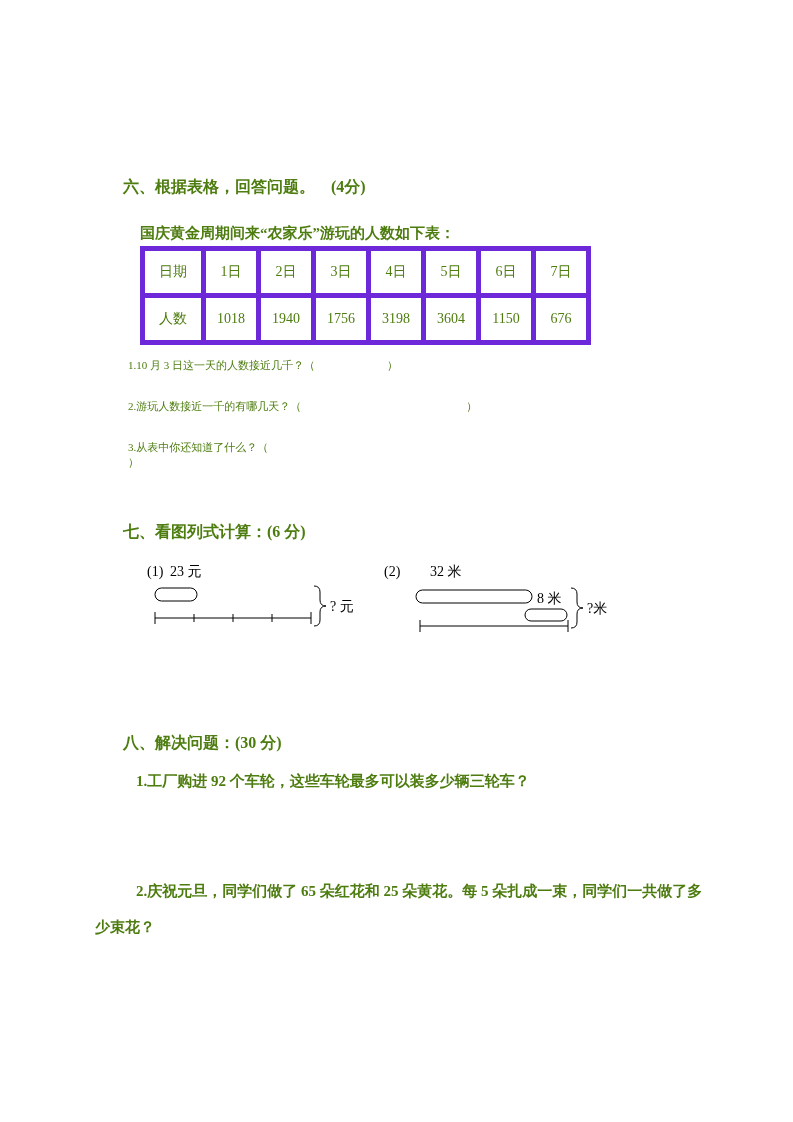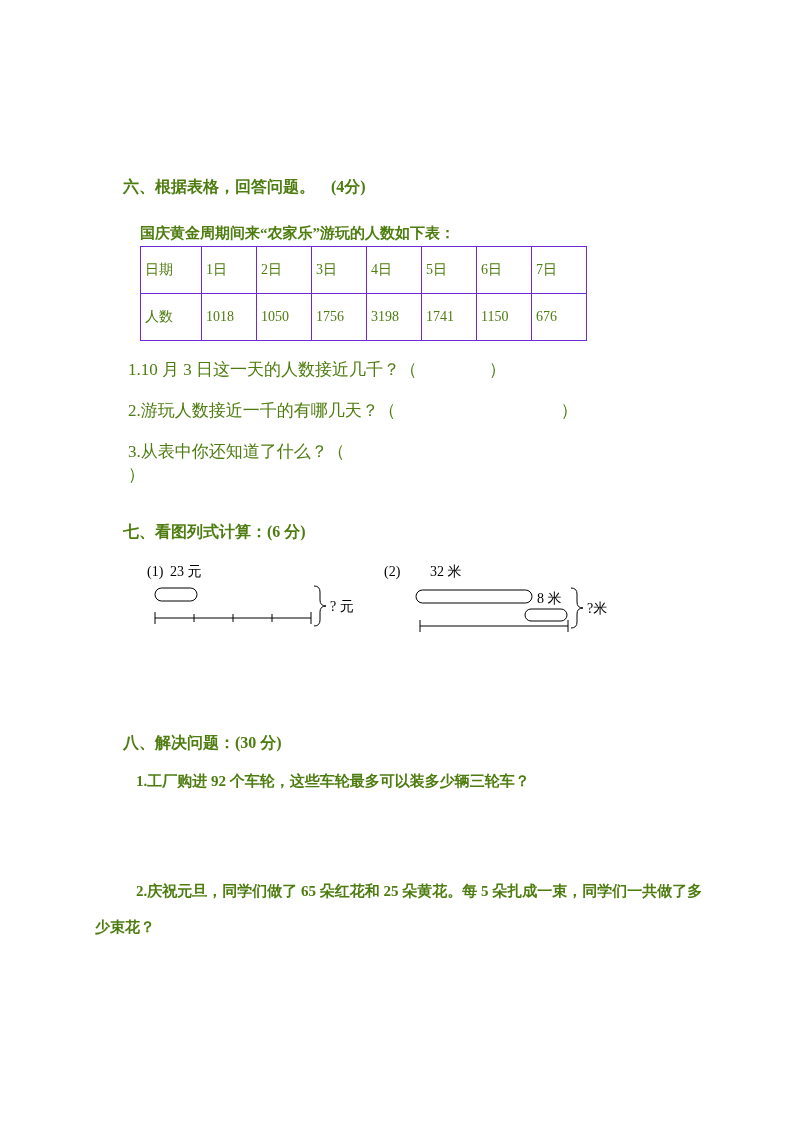--- a/index.html
+++ b/index.html
@@ -16,30 +16,30 @@
   .abs { position:absolute; white-space:nowrap; }
   .heading { font-weight:bold; font-size:16px; }
   .body-text { font-size:15px;font-weight:bold; }
 
   table.visitors {
     position:absolute; left:140px; top:246px;
     border-collapse:collapse;
     font-size:14px;
   }
   table.visitors td {
-    border:1px solid #6d28d9;
-    text-align:left;
+    border:5px solid #6d28d9;
+    text-align:center;
     vertical-align:middle;
     height:47px;
     padding:0 4px;
   }
   table.visitors td.c0 { width:61px; }
   table.visitors td.c  { width:55px; }
 
-  .question { display:flex; align-items:baseline; font-size:17px;justify-content:center; }
+  .question { display:flex; align-items:baseline; font-size:11px;justify-content:center; }
   .gap { display:inline-block; }
   .g1 { width:72px; }
   .g2 { width:165px; }
   .g3 { width:220px; }
 
   svg.diagram rect, svg.diagram line, svg.diagram path {
     fill:none; stroke:#000; stroke-width:1;
   }
   svg.diagram text {
     fill:#000; stroke:none;
@@ -64,24 +64,24 @@
         <td class="c">2日</td>
         <td class="c">3日</td>
         <td class="c">4日</td>
         <td class="c">5日</td>
         <td class="c">6日</td>
         <td class="c">7日</td>
       </tr>
       <tr>
         <td class="c0">人数</td>
         <td class="c">1018</td>
-        <td class="c">1050</td>
+        <td class="c">1940</td>
         <td class="c">1756</td>
         <td class="c">3198</td>
-        <td class="c">1741</td>
+        <td class="c">3604</td>
         <td class="c">1150</td>
         <td class="c">676</td>
       </tr>
     </tbody>
   </table>
 
   <div class="abs question" style="left:128px; top:358px;">
     <span>1.10 月 3 日这一天的人数接近几千？（</span>
     <span class="gap g1"></span>
     <span>）</span>

